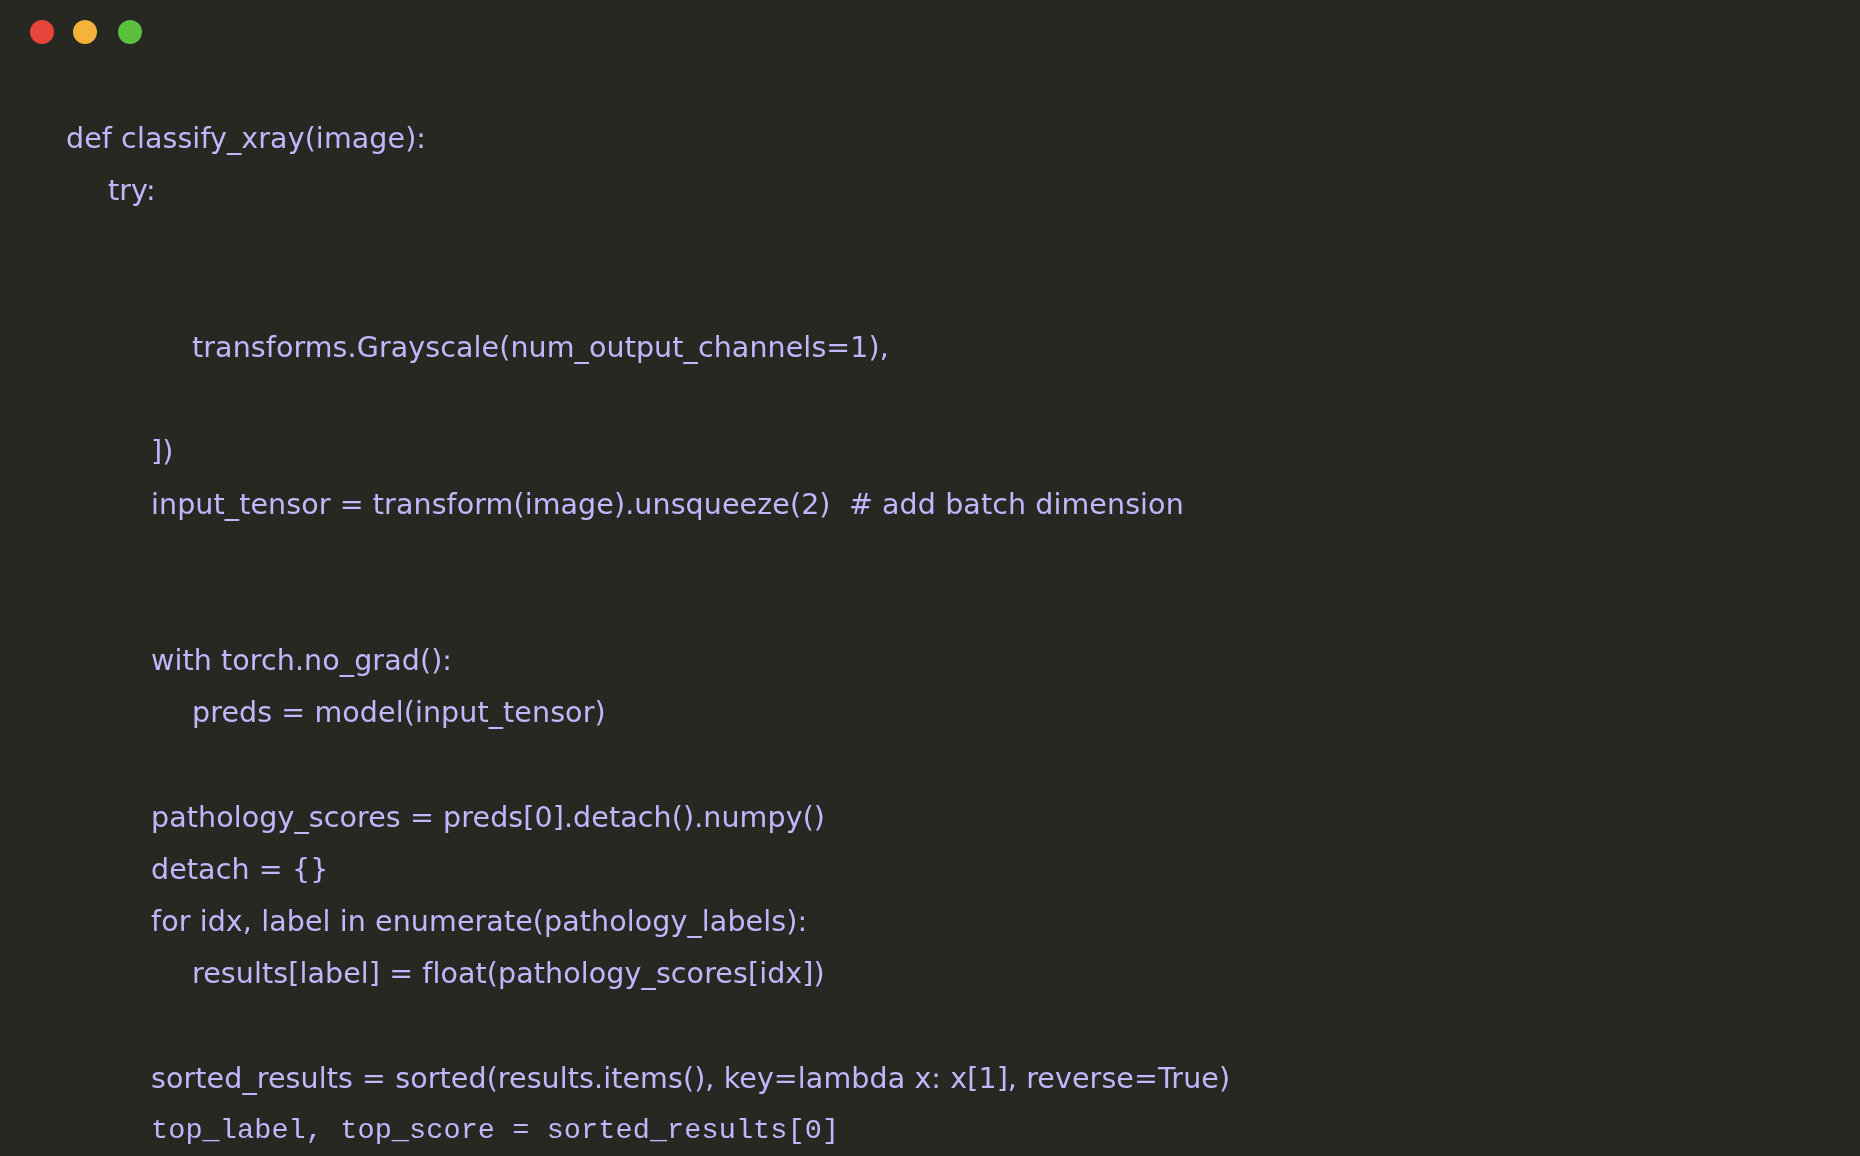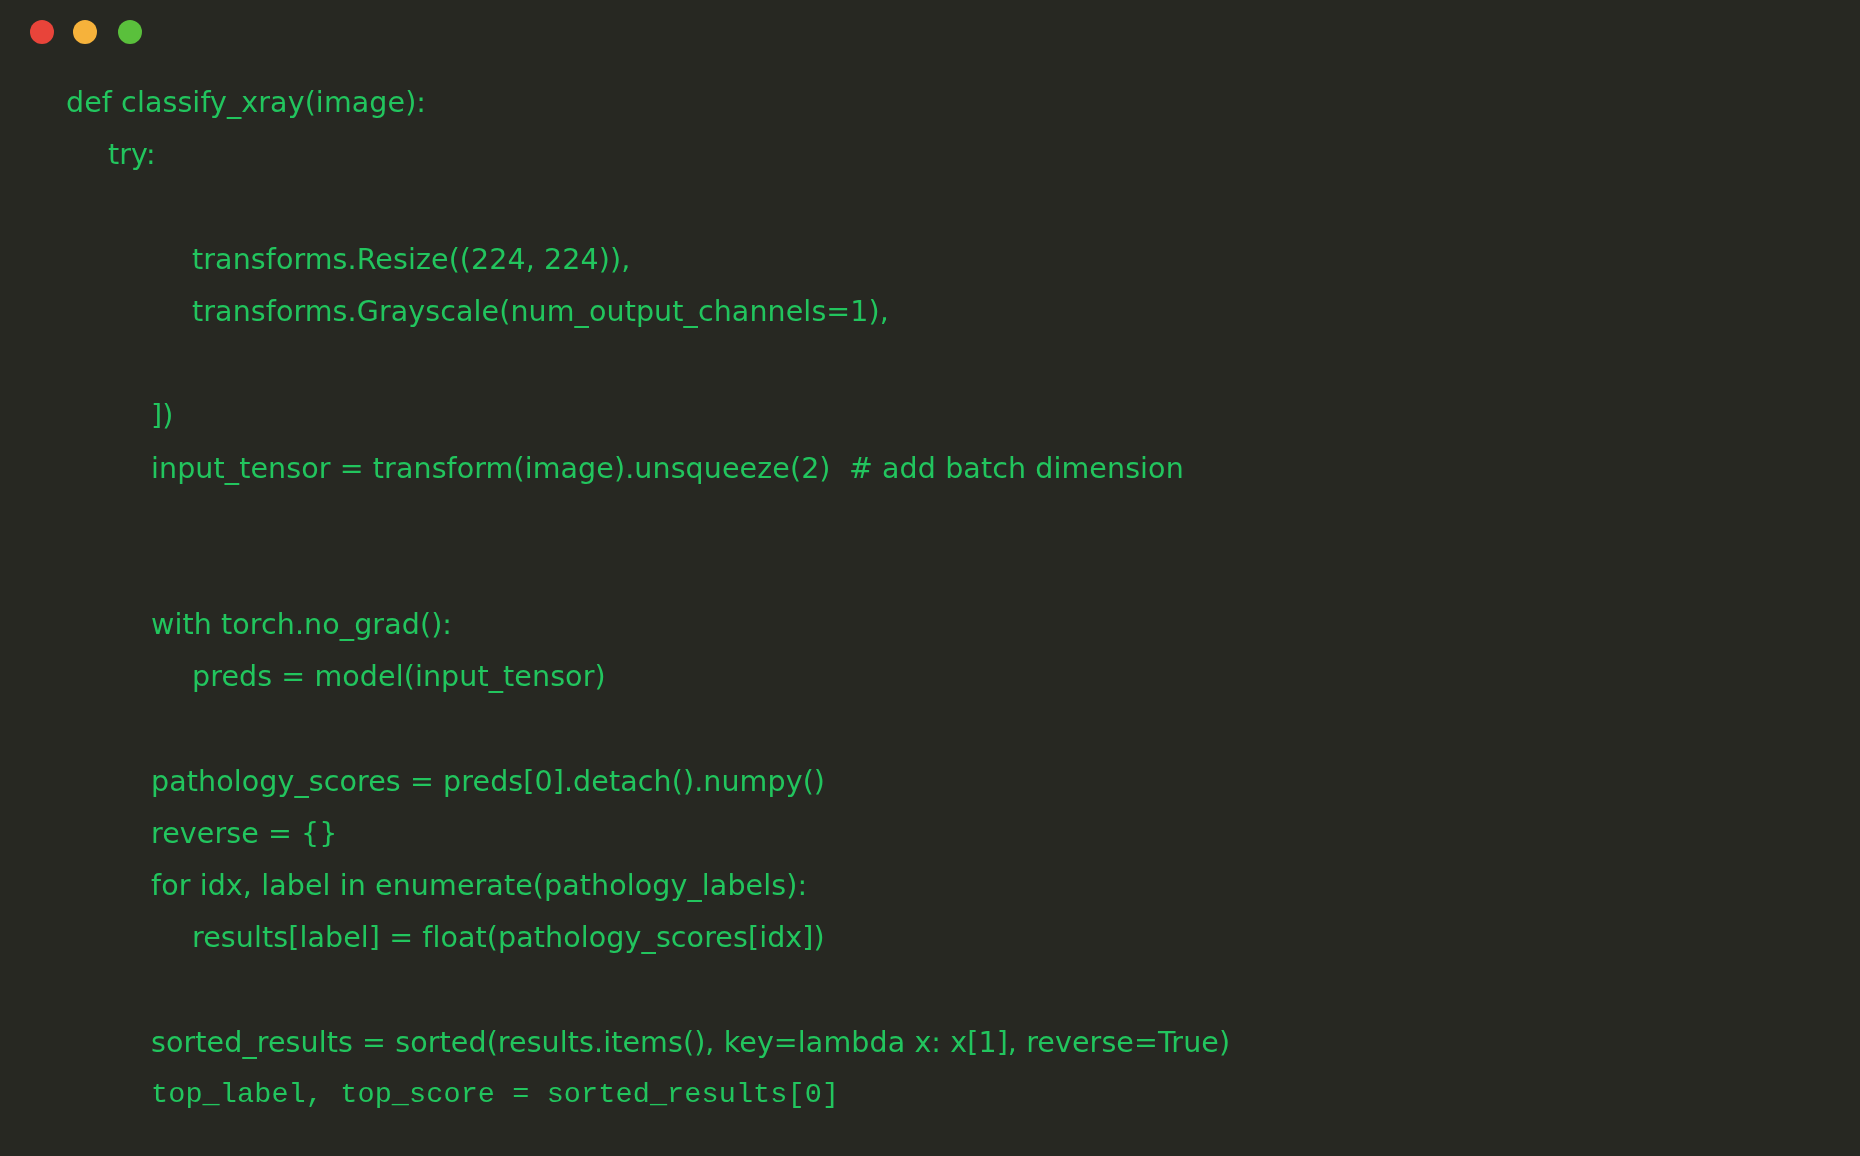--- a/index.html
+++ b/index.html
@@ -39,41 +39,41 @@
       top: 0;
       width: 1860px;
       height: 1156px;
     }
     .line {
       position: absolute;
       white-space: pre;
       font-size: 28.5px;
       line-height: 40px;
       height: 40px;
-      color: #22c55e;
+      color: #c4b5fd;
       letter-spacing: 0.1px;
+      margin-top: 36px;
     }
   </style>
 </head>
 <body>
 
 <div class="window-controls">
   <div class="light close" style="background:#e8443a;"></div>
   <div class="light minimize" style="background:#f6b23b;"></div>
   <div class="light maximize" style="background:#5ac03c;"></div>
 </div>
 
 <div class="code">
   <div class="line" style="left:66px; top:83px;">def classify_xray(image):</div>
   <div class="line" style="left:108px; top:135px;">try:</div>
-  <div class="line" style="left:192px; top:240px;">transforms.Resize((224, 224)),</div>
   <div class="line" style="left:192px; top:292px;">transforms.Grayscale(num_output_channels=1),</div>
   <div class="line" style="left:151px; top:396px;">])</div>
   <div class="line" style="left:151px; top:449px;">input_tensor = transform(image).unsqueeze(2)  # add batch dimension</div>
   <div class="line" style="left:151px; top:605px;">with torch.no_grad():</div>
   <div class="line" style="left:192px; top:657px;">preds = model(input_tensor)</div>
   <div class="line" style="left:151px; top:762px;">pathology_scores = preds[0].detach().numpy()</div>
-  <div class="line" style="left:151px; top:814px;">reverse = {}</div>
+  <div class="line" style="left:151px; top:814px;">detach = {}</div>
   <div class="line" style="left:192px; top:918px;">results[label] = float(pathology_scores[idx])</div>
   <div class="line" style="left:151px; top:866px;">for idx, label in enumerate(pathology_labels):</div>
   <div class="line" style="left:151px; top:1023px;text-align:center;">sorted_results = sorted(results.items(), key=lambda x: x[1], reverse=True)</div>
   <div class="line" style="left:151px; top:1075px;font-family:Liberation Mono, monospace;">top_label, top_score = sorted_results[0]</div>
 </div>
 
 </body></html>

